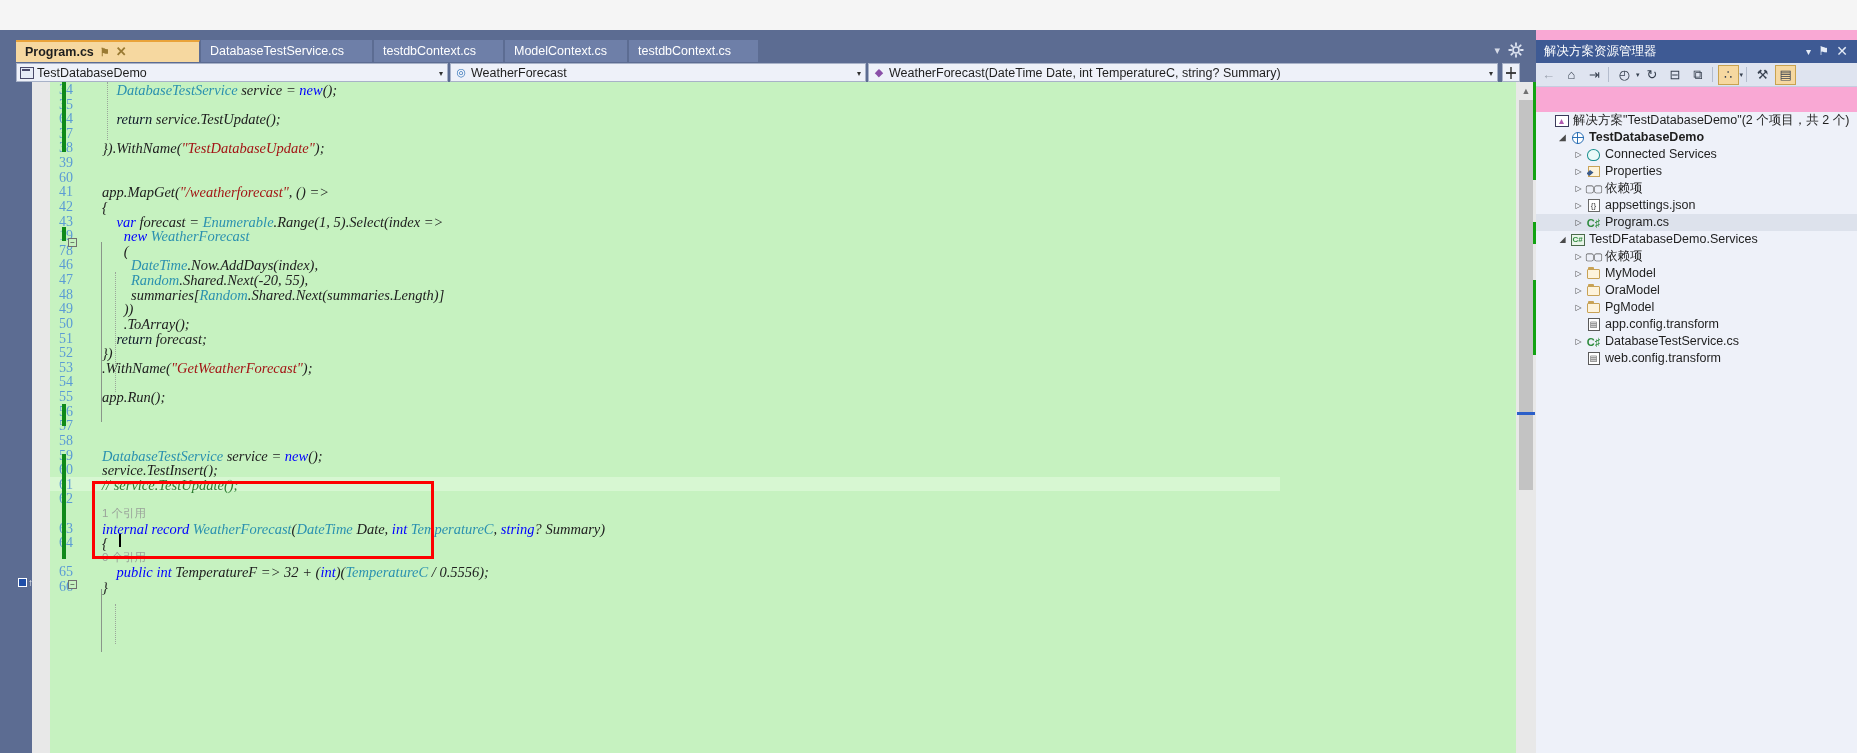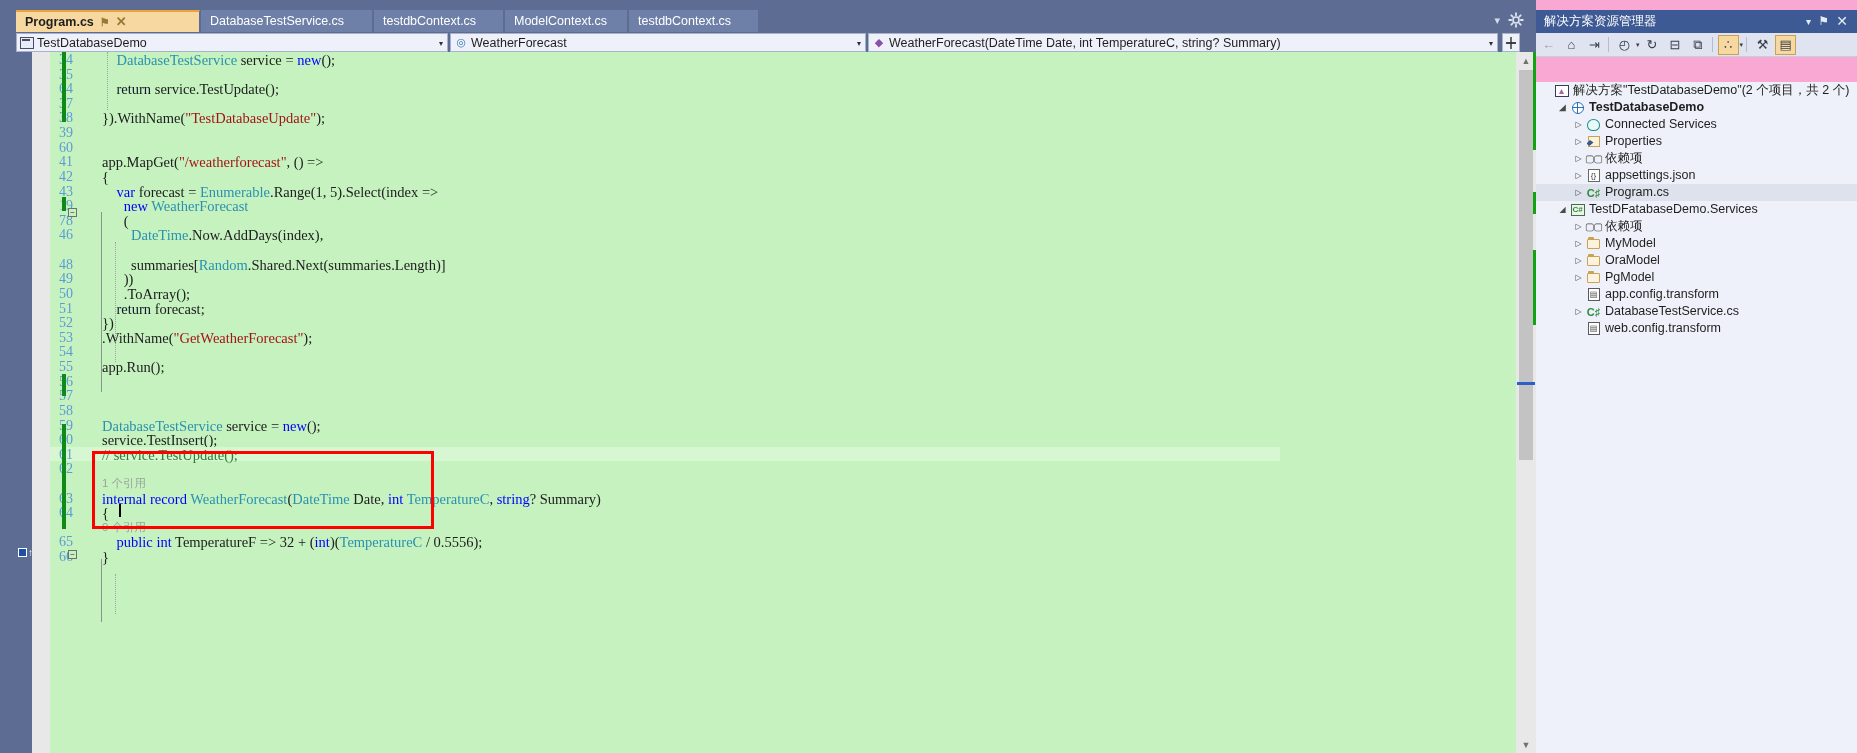--- a/index.html
+++ b/index.html
@@ -6,20 +6,21 @@
   html, body {
     width: 1857px; height: 753px;
     background: #f5f5f5;
     font-family: "Liberation Sans", sans-serif;
     overflow: hidden;
   }
   #app {
     position: relative;
     width: 1857px; height: 689px;
     background: #5c6c92;
+    margin-top: 30px;
   }
 
   
   #editor-side {
     position: absolute; left: 0; top: 0;
     width: 1536px; height: 753px;
     background: #5c6c92;
   }
 
   
@@ -162,20 +163,21 @@
     position: absolute; left: 0; top: 0;
     width: 32px;
     text-align: center;
     color: #5b9bd5;
     font-family: "Liberation Serif", serif;
     font-size: 14px;
   }
   .ltext {
     position: absolute; left: 52px; top: 0;
     white-space: pre;
+    font-style: italic;
   }
   .line.highlighted { background: #d7f7d2; }
 
   
   .changebar {
     position: absolute; left: 46px;
     width: 4px;
     background: #0f8a19;
   }
   
@@ -491,20 +493,21 @@
           <div class="line" style="position: absolute; left: 0px; top: 43.86px; width: 1230px;"><span class="lnum">37</span><span class="ltext"></span></div>
           <div class="line" style="position: absolute; left: 0px; top: 58.48px; width: 1230px;"><span class="lnum">38</span><span class="ltext">}).<span class="plain">WithName</span>(<span class="str">"TestDatabaseUpdate"</span>);</span></div>
           <div class="line" style="position: absolute; left: 0px; top: 73.1px; width: 1230px;"><span class="lnum">39</span><span class="ltext"></span></div>
           <div class="line" style="position: absolute; left: 0px; top: 87.72px; width: 1230px;"><span class="lnum">60</span><span class="ltext"></span></div>
           <div class="line" style="position: absolute; left: 0px; top: 102.34px; width: 1230px;"><span class="lnum">41</span><span class="ltext"><span class="plain">app</span>.<span class="plain">MapGet</span>(<span class="str">"/weatherforecast"</span>, () =&gt;</span></div>
           <div class="line" style="position: absolute; left: 0px; top: 116.96px; width: 1230px;"><span class="lnum">42</span><span class="ltext">{</span></div>
           <div class="line" style="position: absolute; left: 0px; top: 131.58px; width: 1230px;"><span class="lnum">43</span><span class="ltext">    <span class="kw">var</span> <span class="plain">forecast</span> = <span class="type">Enumerable</span>.<span class="plain">Range</span>(1, 5).<span class="plain">Select</span>(<span class="plain">index</span> =&gt;</span></div>
           <div class="line" style="position: absolute; left: 0px; top: 146.2px; width: 1230px;"><span class="lnum">19</span><span class="ltext">      <span class="kw">new</span> <span class="type">WeatherForecast</span></span></div>
           <div class="line" style="position: absolute; left: 0px; top: 160.82px; width: 1230px;"><span class="lnum">78</span><span class="ltext">      (</span></div>
           <div class="line" style="position: absolute; left: 0px; top: 175.44px; width: 1230px;"><span class="lnum">46</span><span class="ltext">        <span class="type">DateTime</span>.<span class="plain">Now</span>.<span class="plain">AddDays</span>(<span class="plain">index</span>),</span></div>
+          <div class="line" style="position: absolute; left: 0px; top: 190.06px; width: 1230px;"><span class="lnum">47</span><span class="ltext">        <span class="type">Random</span>.<span class="plain">Shared</span>.<span class="plain">Next</span>(-20, 55),</span></div>
           <div class="line" style="position: absolute; left: 0px; top: 204.68px; width: 1230px;"><span class="lnum">48</span><span class="ltext">        <span class="plain">summaries</span>[<span class="type">Random</span>.<span class="plain">Shared</span>.<span class="plain">Next</span>(<span class="plain">summaries</span>.<span class="plain">Length</span>)]</span></div>
           <div class="line" style="position: absolute; left: 0px; top: 219.3px; width: 1230px;"><span class="lnum">49</span><span class="ltext">      ))</span></div>
           <div class="line" style="position: absolute; left: 0px; top: 233.92px; width: 1230px; padding-left: 17px;"><span class="lnum">50</span><span class="ltext">      .<span class="plain">ToArray</span>();</span></div>
           <div class="line" style="position: absolute; left: 0px; top: 248.54px; width: 1230px;"><span class="lnum">51</span><span class="ltext">    <span class="kwc">return</span> <span class="plain">forecast</span>;</span></div>
           <div class="line" style="position: absolute; left: 0px; top: 263.16px; width: 1230px;"><span class="lnum">52</span><span class="ltext">})</span></div>
           <div class="line" style="position: absolute; left: 0px; top: 277.78px; width: 1230px;"><span class="lnum">53</span><span class="ltext">.<span class="plain">WithName</span>(<span class="str">"GetWeatherForecast"</span>);</span></div>
           <div class="line" style="position: absolute; left: 0px; top: 292.4px; width: 1230px;"><span class="lnum">54</span><span class="ltext"></span></div>
           <div class="line" style="position: absolute; left: 0px; top: 307.02px; width: 1230px;"><span class="lnum">55</span><span class="ltext"><span class="plain">app</span>.<span class="plain">Run</span>();</span></div>
           <div class="line" style="position: absolute; left: 0px; top: 321.64px; width: 1230px;"><span class="lnum">56</span><span class="ltext"></span></div>
           <div class="line" style="position: absolute; left: 0px; top: 336.26px; width: 1230px;"><span class="lnum">57</span><span class="ltext"></span></div>

